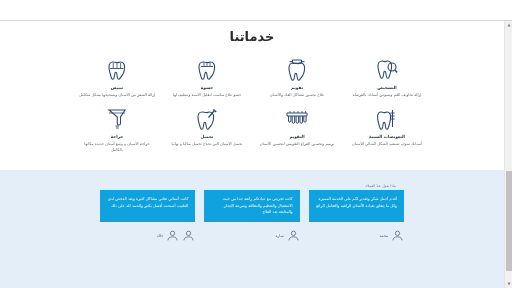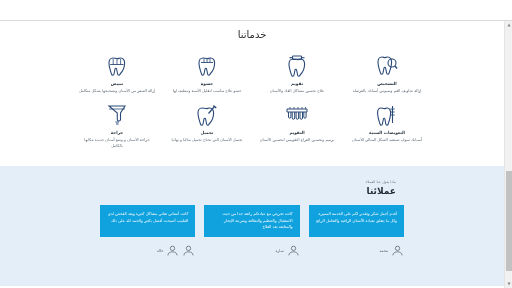--- a/index.html
+++ b/index.html
@@ -43,22 +43,22 @@
   }
 
   
   .services {
     background: #ffffff;
     padding: 8px 0 12px 0;
   }
 
   .section-title {
     text-align: center;
-    font-size: 10px;
-    font-weight: normal;
+    font-size: 13px;
+    font-weight: bold;
     color: #2b2b2b;
     letter-spacing: 0px;
     margin: 0 0 10px 0;
     direction: rtl;
   }
 
   .service-grid {
     display: flex;
     flex-direction: row;
     flex-wrap: wrap;
@@ -336,21 +336,20 @@
           <div class="service-desc">جراحة الأسنان و وضع أسنان جديدة مكانها بالكامل</div>
         </div>
 
       </div>
     </section>
 
     <section class="clients">
 
       <div class="clients-head">
         <div class="clients-eyebrow">ماذا يقول عنا العملاء</div>
-        <h2 class="clients-title">عملائنا</h2>
       </div>
 
       <div class="testimonial-row">
 
         <div class="testimonial">
           <div class="bubble">أقدم أجمل شكر وتقدير لكم على الخدمة المميزة وكل ما يتعلق بعيادة الأسنان الراقية والتعامل الرائع</div>
           <div class="author">
             <svg class="avatar" viewBox="0 0 24 24" fill="none" stroke="#5d6b77" stroke-width="1.5">
               <circle cx="12" cy="8" r="4"></circle>
               <path d="M3.5 21 c0-4.2 3.8-6.6 8.5-6.6 s8.5 2.4 8.5 6.6"></path>

